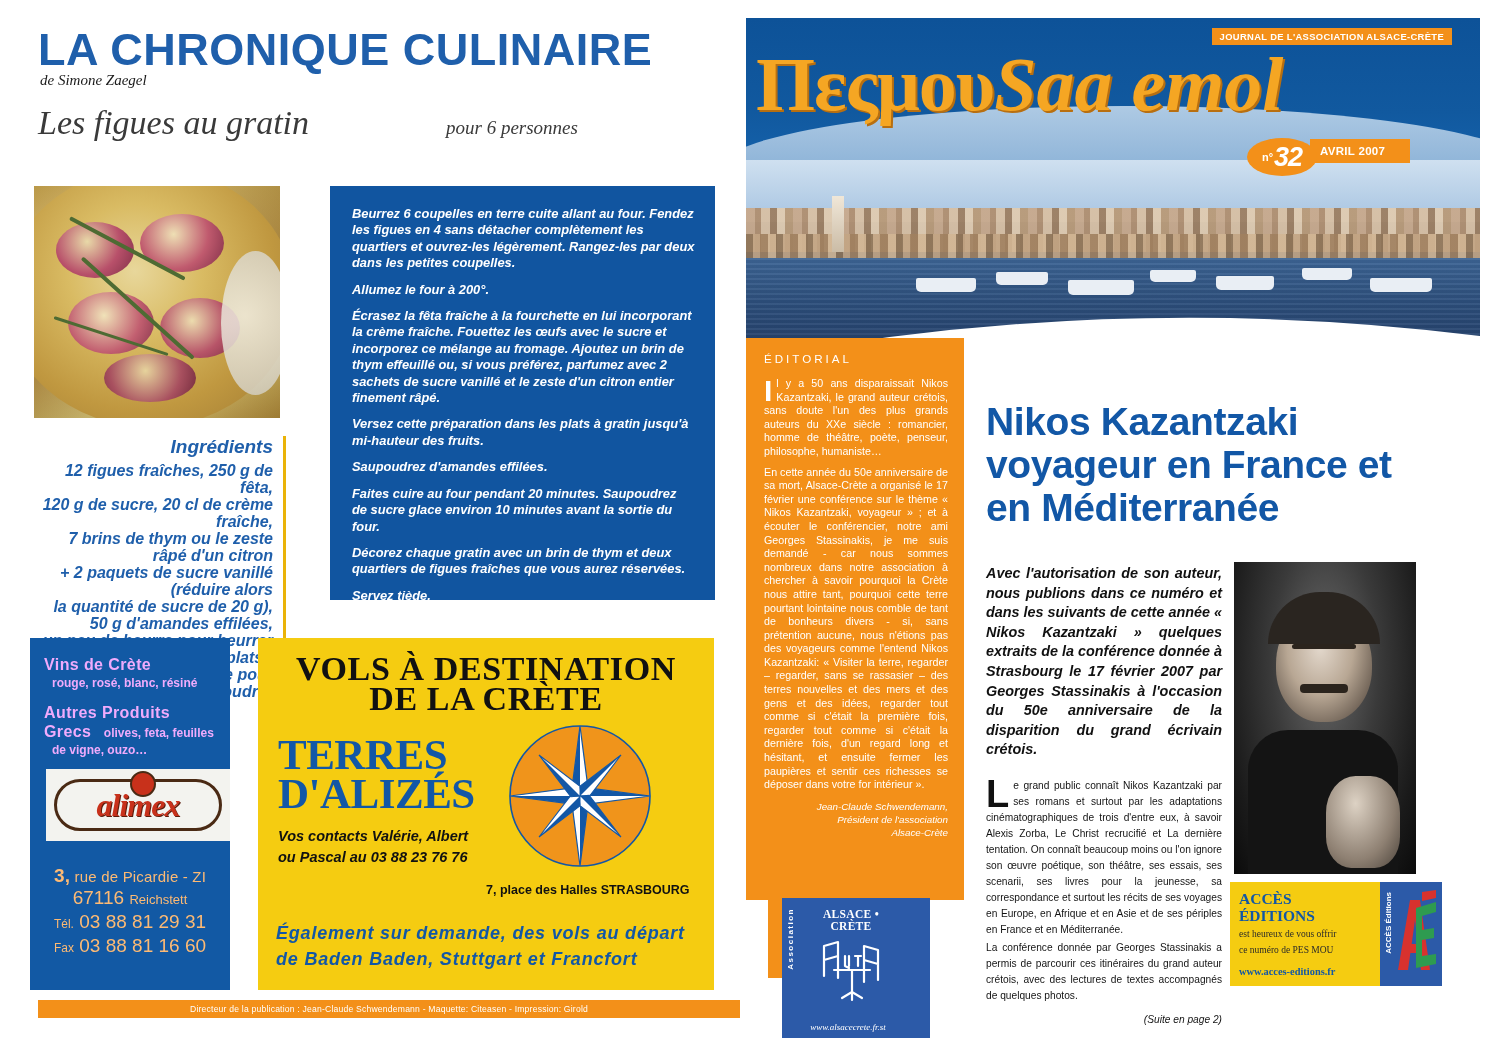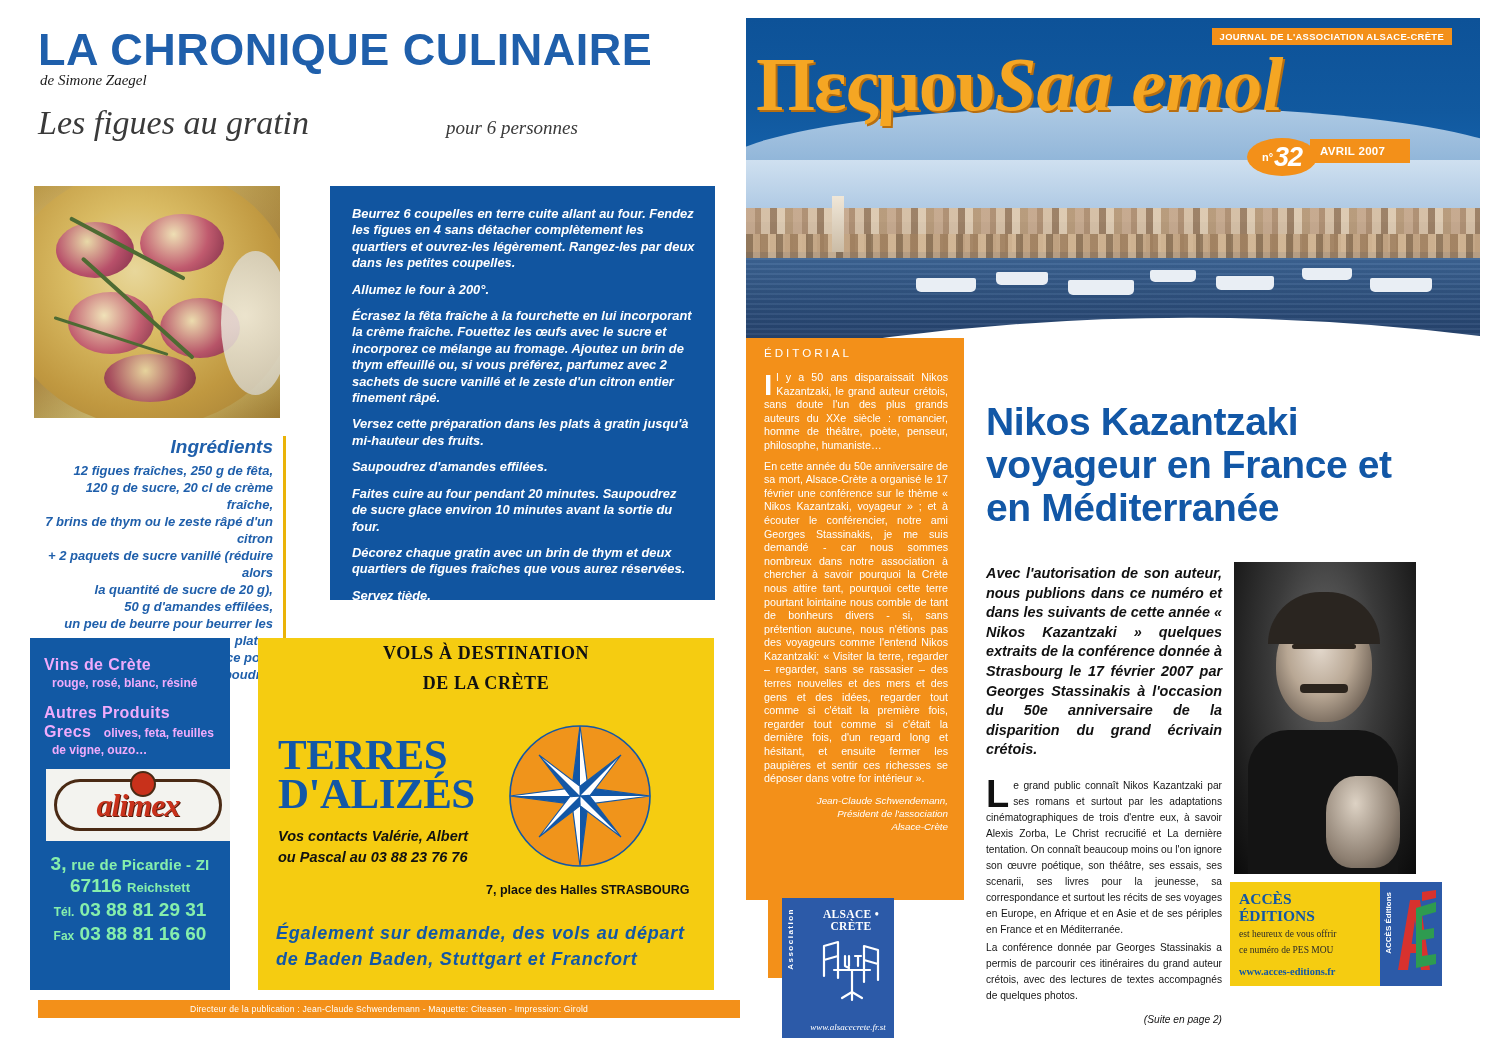--- a/index.html
+++ b/index.html
@@ -62,21 +62,21 @@
   }
 
   .ingredients-block {
     position:absolute; left:40px; top:436px; width:246px;
     text-align:right; color:#1F5FAB;
     font-style:italic; font-weight:bold;
     font-family:"Liberation Sans", sans-serif;
     border-right:3px solid #eab308; padding-right:10px;
   }
   .ingredients-block .ing-head { font-size:19px; margin-bottom:4px; }
-  .ingredients-block .ing-line { font-size:13px; line-height:17px; }
+  .ingredients-block .ing-line { font-size:16px; line-height:17px; }
 
   .steps-box {
     position:absolute; left:330px; top:186px; width:385px; height:414px;
     background:#1155A0; color:#ffffff; padding:20px 20px 10px 22px;
   }
   .steps-box p {
     font-size:12.9px; line-height:16.4px; font-style:italic; font-weight:bold;
     margin-bottom:10px; font-family:"Liberation Sans", sans-serif;
   }
 
@@ -100,36 +100,36 @@
   }
   .logo-alimex .word {
     font-family:Liberation Serif, serif; font-style:italic; font-weight:bold;
     font-size:32px; color:#C8311B; letter-spacing:-1px;
     text-shadow:1px 1px 0 #5a1c0c;
   }
   .logo-alimex .dot {
     position:absolute; left:84px; top:2px; width:26px; height:26px; border-radius:50%;
     background:#C8311B; border:2px solid #4a2a14;
   }
-  .alimex-addr { margin-top:12px; text-align:center; color:#86efac; font-weight:bold; }
+  .alimex-addr { margin-top:24px; text-align:center; color:#fdba74; font-weight:normal; }
   .alimex-addr .a1 { font-size:15px; letter-spacing:.2px; }
   .alimex-addr .a1 b { font-size:19px; }
   .alimex-addr .a2 { font-size:19px; }
   .alimex-addr .a2 small { font-size:13px; }
   .alimex-addr .a3 { font-size:19px; margin-top:2px;}
   .alimex-addr .a3 small { font-size:12px; }
 
   
   .flights-ad {
     position:absolute; left:258px; top:638px; width:456px; height:352px;
     background:#F5CC11; color:#111;
   }
   .flights-ad .fa-title {
-    text-align:center; padding-top:0;
-    font-family:"Liberation Serif", serif; font-weight:bold; font-size:18px;
+    text-align:center; padding-top:16px;
+    font-family:"Liberation Serif", serif; font-weight:bold; font-size:34px;
     line-height:30px; letter-spacing:.6px;
   }
   .terres {
     position:absolute; left:20px; top:97px; color:#1257A6;
     font-family:"Liberation Serif", serif; font-weight:bold;
     font-size:43px; line-height:39px; letter-spacing:-.5px;
   }
   .contacts {
     position:absolute; left:20px; top:188px; color:#111;
     font-size:14.5px; line-height:21px; font-weight:bold; font-style:italic;
@@ -233,21 +233,21 @@
     position:absolute; left:1318px; top:145px; font-size:11.5px;
     font-weight:bold; color:#ffffff; letter-spacing:.3px;
   }
   .badge-date-bg {
     position:absolute; left:1308px; top:139px; width:100px; height:24px; background:#F39019;
   }
 
   
   .edito-col {
     position:absolute; left:2px; top:338px; width:218px; height:562px;
-    background:#F39019; color:#ffffff; padding:8px 16px 10px 18px;
+    background:#F39019; color:#ffffff; padding:14px 16px 10px 18px;
   }
   .edito-col .edito-label {
     font-size:11.6px; letter-spacing:3px; margin-bottom:12px;
   }
   .edito-col p {
     font-size:10.7px; line-height:13.6px; text-align:justify; margin-bottom:7px;
   }
   .edito-col .dropcap::first-letter {
     float:left; font-size:30px; line-height:24px; font-weight:bold;
     padding-right:4px; padding-top:2px;
@@ -304,21 +304,21 @@
   }
   .article-body p { margin-bottom:2px; }
   .article-body .dropcap::first-letter {
     float:left; font-size:38px; line-height:29px; font-weight:bold;
     padding-right:4px; padding-top:2px; color:#111;
   }
   .suite { text-align:right; font-style:italic; font-size:10.2px; margin-top:8px; }
 
   
   .ac-logo {
-    position:absolute; left:38px; top:898px; width:112px; height:140px;
+    position:absolute; left:38px; top:898px; width:148px; height:140px;
     background:#2C5AA8; color:#fff;
   }
   .ac-logo .orange-tab {
     position:absolute; left:-14px; top:-2px; width:14px; height:82px; background:#F39019;
   }
   .ac-logo .vert {
     position:absolute; left:4px; top:10px; font-size:8px; letter-spacing:1.5px;
     writing-mode:vertical-rl; transform:rotate(180deg); font-weight:bold;
   }
   .ac-logo .ac-name {

